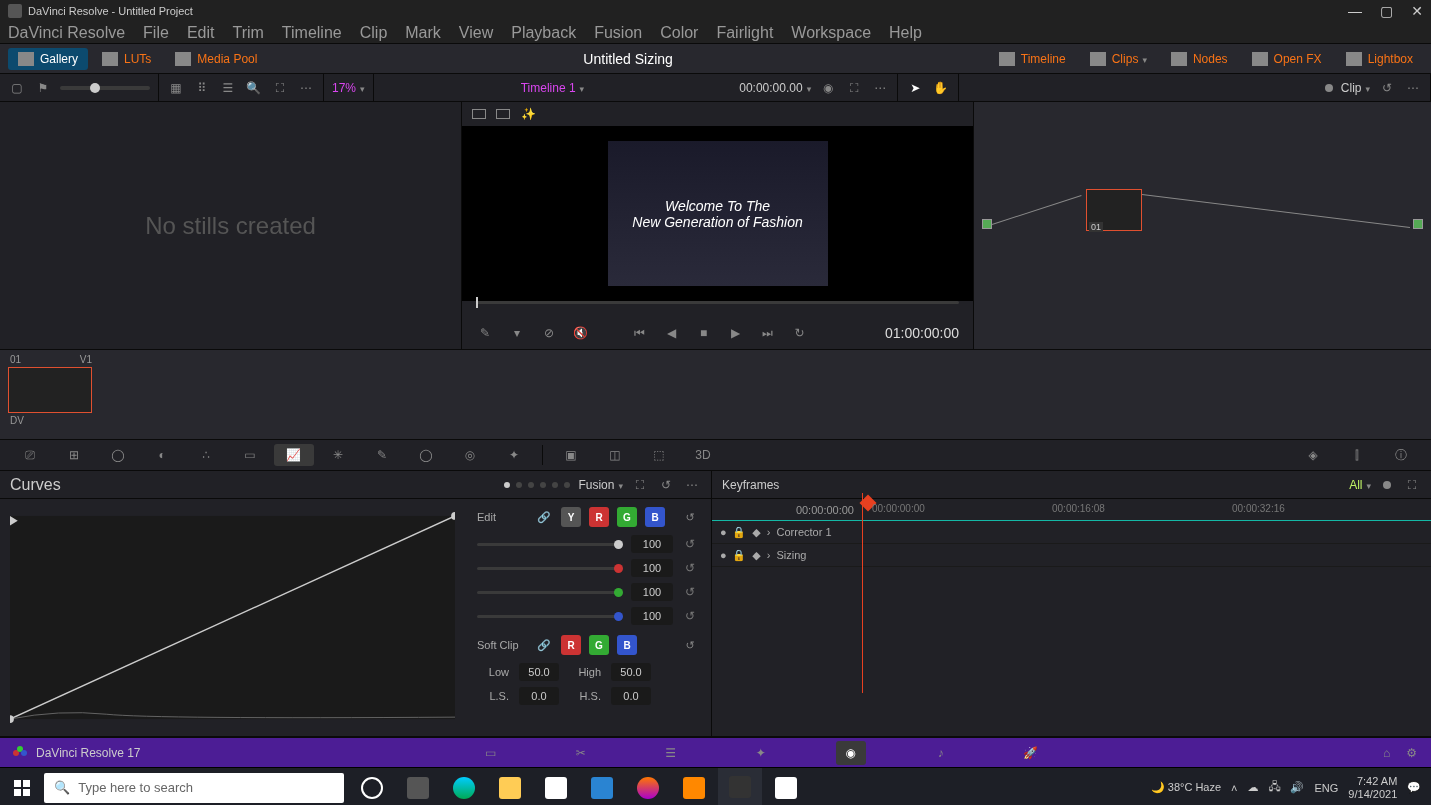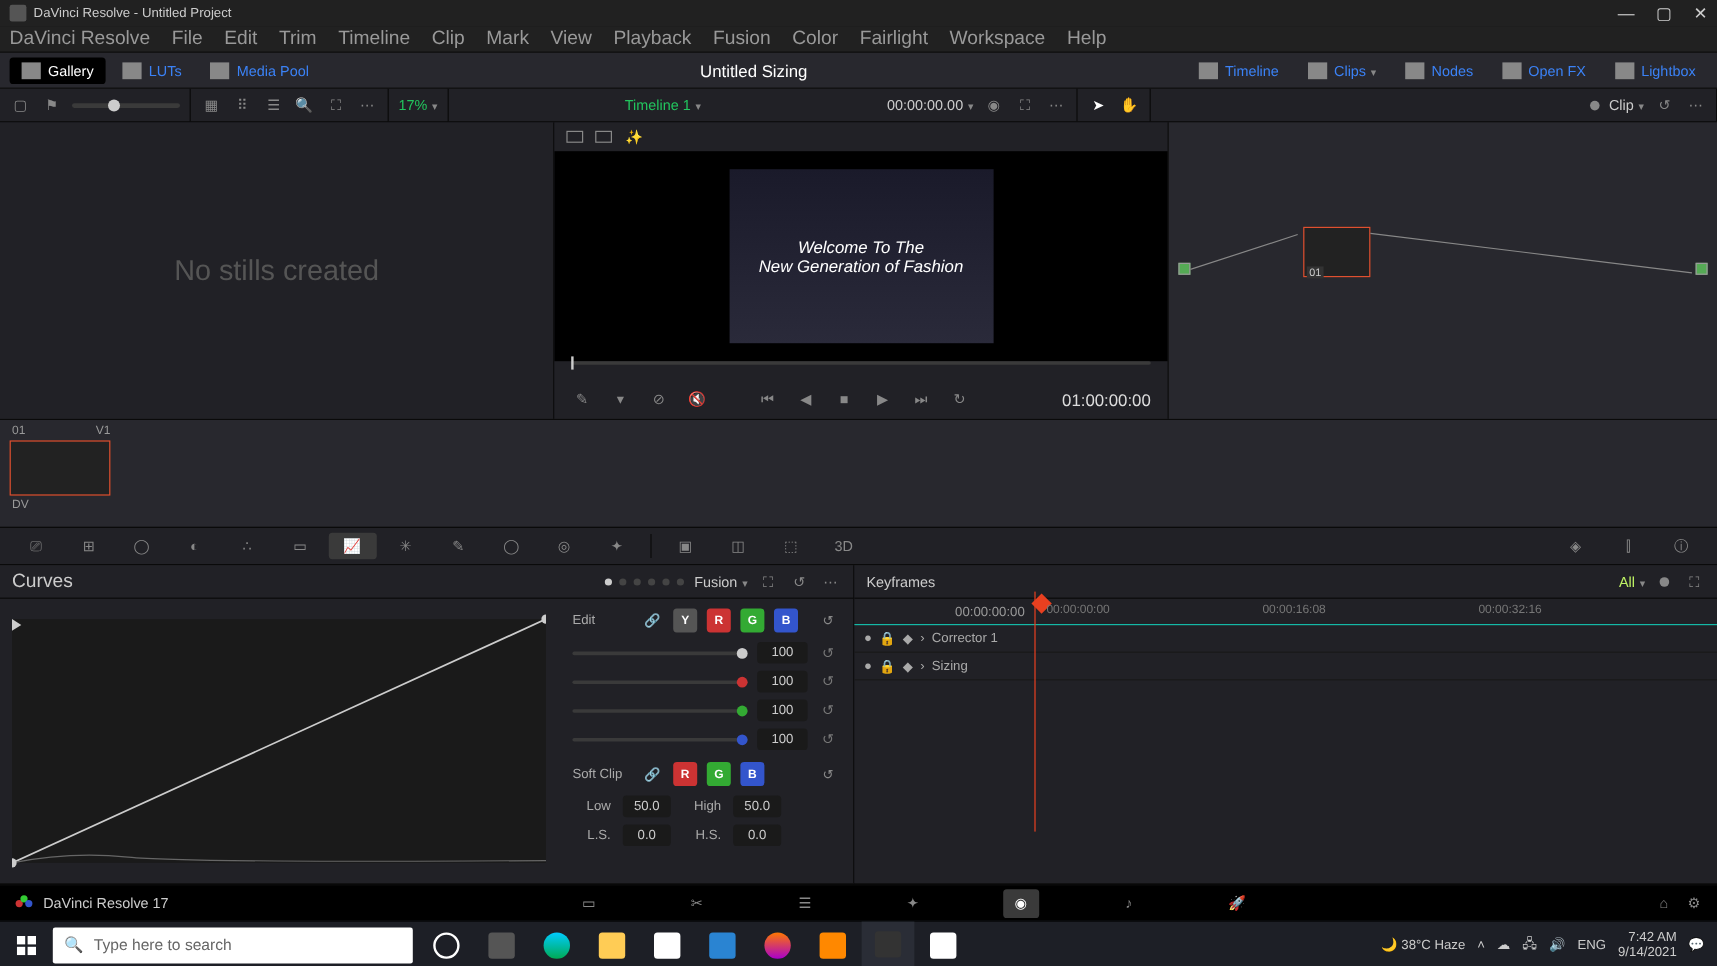--- a/index.html
+++ b/index.html
@@ -12,23 +12,23 @@
 .titlebar .winbtns { display: flex; gap: 18px; color: #ccc; font-size: 14px; }
 .titlebar .winbtns span { cursor: default; }
 
 
 .menubar { height: 22px; background: #212121; display: flex; align-items: center; padding: 0 8px; gap: 18px; border-bottom: 1px solid #0a0a0a; }
 .menubar span { font-size: 16px; color: #999; }
 
 
 .toprow { height: 30px; background: #28282e; display: flex; align-items: center; border-bottom: 1px solid #0a0a0a; }
 .toprow .left { display: flex; align-items: center; gap: 4px; padding: 0 8px; }
-.toprow .tbtn { display: flex; align-items: center; gap: 6px; padding: 4px 10px; color: #3b82f6; font-size: 12px; border-radius: 3px; }
+.toprow .tbtn { display: flex; align-items: center; gap: 6px; padding: 4px 10px; color: #f97316; font-size: 12px; border-radius: 3px; }
 .toprow .tbtn .ic { width: 16px; height: 14px; background: #888; }
-.toprow .tbtn.active { background: #000000; color: #fff; }
+.toprow .tbtn.active { background: #0c4a6e; color: #fff; }
 .toprow .center { flex: 1; text-align: center; font-size: 14px; color: #fff; }
 .toprow .right { display: flex; align-items: center; gap: 4px; padding: 0 8px; }
 
 
 .subbar { height: 28px; background: #212126; display: flex; align-items: center; border-bottom: 1px solid #0a0a0a; }
 .subbar .seg { display: flex; align-items: center; gap: 8px; padding: 0 8px; border-right: 1px solid #0a0a0a; height: 100%; }
 .subbar .seg.noborder { border-right: none; }
 .ico { width: 18px; height: 18px; display: inline-flex; align-items: center; justify-content: center; color: #888; }
 .slider-mini { width: 90px; height: 4px; background: #3a3a3a; border-radius: 2px; position: relative; }
 .slider-mini::after { content: ''; position: absolute; left: 30px; top: -3px; width: 10px; height: 10px; background: #ccc; border-radius: 50%; }
@@ -108,21 +108,21 @@
 .keyframes .ruler .tcx { position:absolute; font-size:10px; color:#777; top:4px; }
 .keyframes .ruler .ph { position:absolute; left:150px; top:-2px; width:12px; height:12px; background:#e84020; transform:rotate(45deg); }
 .keyframes .trow { height:23px; display:flex; align-items:center; border-bottom:1px solid #1a1a1a; }
 .keyframes .trow .name { width:150px; text-align:center; font-size:11px; color:#aaa; display:flex; align-items:center; justify-content:flex-end; gap:6px; padding-right:8px; }
 .keyframes .trow .name.l { justify-content:flex-start; padding-left:8px; }
 .keyframes .trow .track { flex:1; height:100%; position:relative; }
 .keyframes .trow .track.master { background:#555; }
 .keyframes .playline { position:absolute; left:150px; top:22px; width:1px; height:200px; background:#e84020; }
 
 
-.pagebar { height:30px; background:#000000; display:flex; align-items:center; border-top:1px solid #0a0a0a; }
+.pagebar { height:30px; background:#4c1d95; display:flex; align-items:center; border-top:1px solid #0a0a0a; }
 .pagebar .appname { display:flex; align-items:center; gap:8px; padding:0 12px; font-size:12px; color:#ccc; }
 .pagebar .appname .logo { width:16px; height:16px; }
 .pagebar .pages { flex:1; display:flex; justify-content:center; gap:60px; }
 .pagebar .pages .pg { width:30px; height:24px; display:flex; align-items:center; justify-content:center; color:#888; }
 .pagebar .pages .pg.active { background:#3a3a3a; border-radius:3px; color:#fff; }
 .pagebar .rbtns { display:flex; gap:16px; padding:0 14px; color:#888; }
 
 
 .taskbar { height:40px; background:#1d1f26; display:flex; align-items:center; border-top:1px solid #000; }
 .taskbar .start { width:44px; height:100%; display:flex; align-items:center; justify-content:center; color:#fff; }
@@ -214,24 +214,24 @@
   </div>
   <div class="seg">
     <span class="ico">▦</span>
     <span class="ico">⠿</span>
     <span class="ico">☰</span>
     <span class="ico">🔍</span>
     <span class="ico">⛶</span>
     <span class="ico">⋯</span>
   </div>
   <div class="seg">
-    <span class="chev" style="color:#22c55e;">17%</span>
+    <span class="chev" style="color:#d946ef;">17%</span>
   </div>
   <div class="seg noborder" style="flex:1; justify-content:center;">
-    <span class="chev" style="color:#22c55e;">Timeline 1</span>
+    <span class="chev" style="color:#d946ef;">Timeline 1</span>
   </div>
   <div class="seg">
     <span class="chev" style="color:#ccc;">00:00:00.00</span>
     <span class="ico">◉</span>
     <span class="ico">⛶</span>
     <span class="ico">⋯</span>
   </div>
   <div class="seg">
     <span class="ico" style="color:#fff;">➤</span>
     <span class="ico">✋</span>

